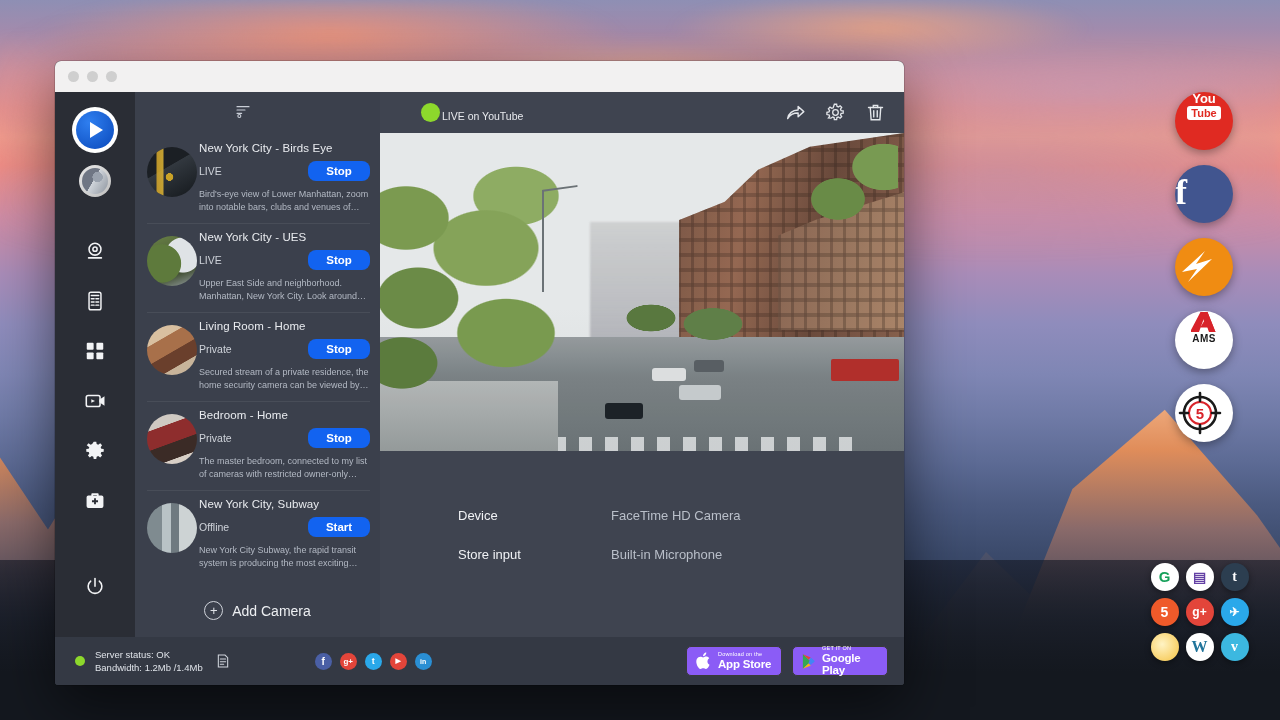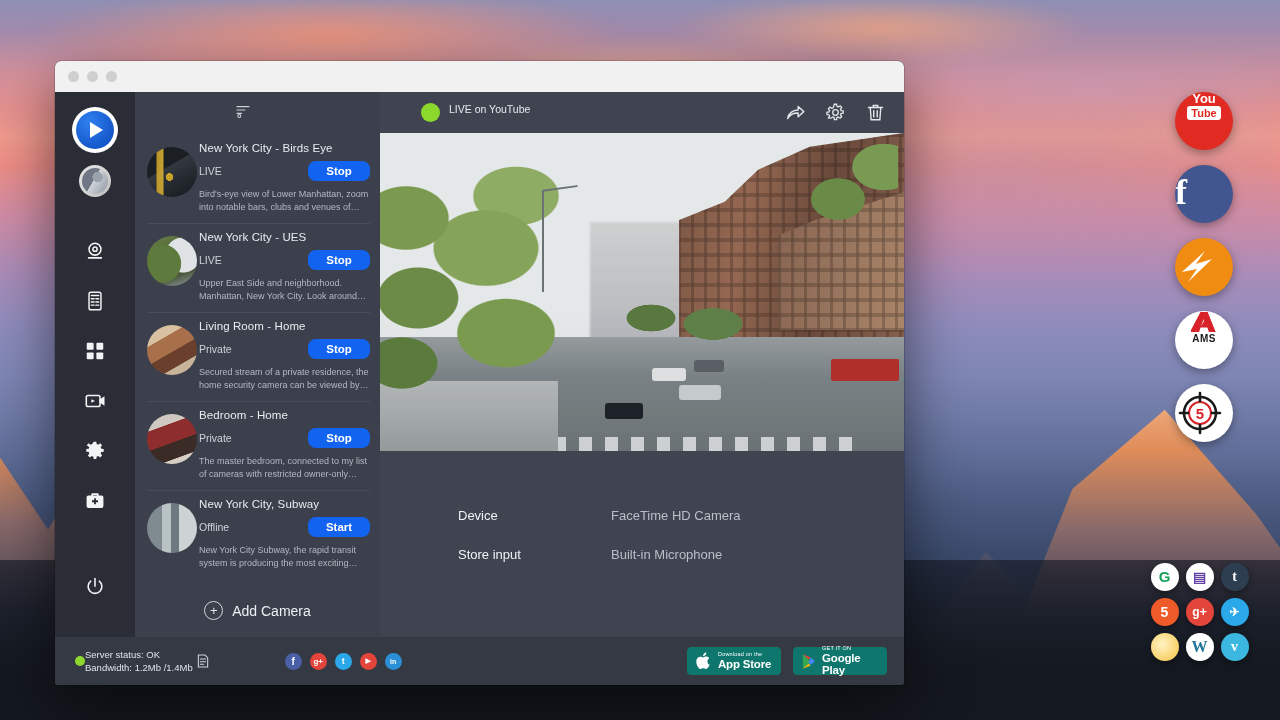--- a/index.html
+++ b/index.html
@@ -172,21 +172,21 @@
       linear-gradient(90deg,#7f8b90 0 30%, #b9c3c6 31% 48%, #6f7a80 49% 64%, #cdd3d4 65%),
       #8a9499; }
 
   
   #maincol { flex: 1; background: #3f4450; display: flex; flex-direction: column; min-width: 0; }
   #toolbar {
     height: 41px; flex: none; display: flex; align-items: center;
     padding: 0 18px 0 0; gap: 0; position: relative;
   }
   #tb-filter { position: absolute; left: -145px; top: 50%; transform: translateY(-50%); cursor: pointer; }
-  #live-wrap { display: flex; align-items: flex-start; gap: 9px; margin-left: 41px; }
+  #live-wrap { display: flex; align-items: flex-end; gap: 2px; margin-left: 41px; }
   #live-dot { width: 19px; height: 19px; border-radius: 50%; background: #8dd82c; }
   #live-label { color: #e8eaee; font-size: 10.5px; }
   #tb-right { margin-left: auto; display: flex; align-items: center; gap: 19px; }
   #tb-right .tbi { color: #e3e6ea; cursor: pointer; display: flex; }
   #tb-right svg { width: 21px; height: 21px; display: block; }
 
   #video {
     height: 318px; flex: none; position: relative; overflow: hidden;
     background: #cfd4d8;
   }
@@ -268,32 +268,32 @@
     font-family: "Liberation Sans", sans-serif;
   }
   #details { padding: 34px 0 0 78px; }
   .det-row { display: flex; margin-bottom: 24px; }
   .det-k { width: 153px; color: #f0f2f5; font-size: 13px; }
   .det-v { color: #b9bfc9; font-size: 13px; }
 
   
   #statusbar {
     height: 48px; flex: none; background: #343944;
-    display: flex; align-items: center; padding: 0 16px 0 20px; 
+    display: flex; align-items: center; padding: 0 16px 0 20px; gap: 10px;
   }
   #sb-dot { width: 10px; height: 10px; border-radius: 50%; background: #8dd82c; flex: none; }
   #sb-text { color: #dfe3e9; font-size: 9.5px; line-height: 1.42; }
   #sb-log { color: #cfd4dc; margin-left: 2px; cursor: pointer; display: flex; }
   #sb-social { display: flex; gap: 8px; margin-left: 74px; }
   .soc { width: 17px; height: 17px; border-radius: 50%;
     display: flex; align-items: center; justify-content: center;
     font-size: 10px; font-weight: bold; color: #fff; cursor: pointer; }
   #sb-stores { margin-left: auto; display: flex; gap: 10px; }
   .store {
-    background: #0f766e; border-radius: 5px; height: 30px; width: 96px;
+    background: #8b5cf6; border-radius: 5px; height: 30px; width: 96px;
     display: flex; align-items: center; gap: 6px; padding: 0 8px; cursor: pointer;
     border: .5px solid #3a3a3a;
   }
   .store .st-txt { display: flex; flex-direction: column; line-height: 1.05; }
   .store .st-small { color: #fff; font-size: 5.5px; letter-spacing: .2px; }
   .store .st-big { color: #fff; font-size: 11.5px; font-weight: bold; letter-spacing: -.2px; }
 
   
   #dock { position: absolute; right: 47px; top: 92px; display: flex; flex-direction: column; gap: 15px; }
   .dock-ic {

